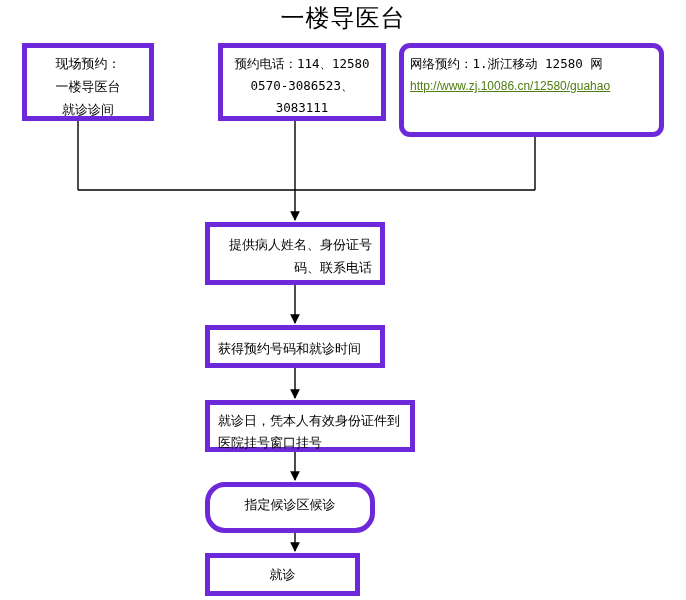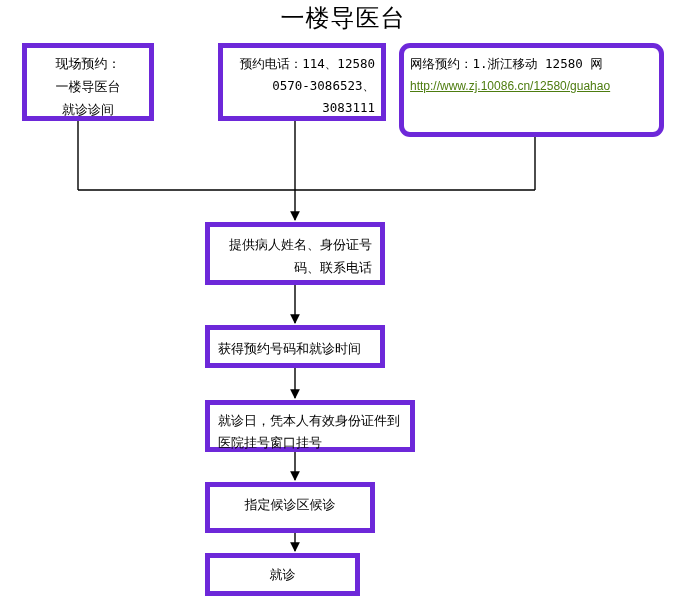--- a/index.html
+++ b/index.html
@@ -51,21 +51,21 @@
   #box-onsite {
     left: 22px; top: 43px;
     width: 132px; height: 78px;
     text-align: center;
     line-height: 23px;
     padding-top: 4px;
   }
   #box-phone {
     left: 218px; top: 43px;
     width: 168px; height: 78px;
-    text-align: right;
+    text-align: center;
     line-height: 22px;
     padding: 5px 6px;
   }
   #box-online {
     left: 399px; top: 43px;
     width: 265px; height: 94px;
     text-align: left;
     line-height: 22px;
     padding: 5px 6px;
     border-radius: 11px;
@@ -101,20 +101,21 @@
     width: 210px; height: 52px;
     text-align: left;
     padding: 5px 8px;
     line-height: 22px;
   }
   #box-wait {
     left: 205px; top: 482px;
     width: 170px; height: 51px;
     text-align: center;
     padding-top: 7px;
+    border-radius: 20px;
   }
   #box-consult {
     left: 205px; top: 553px;
     width: 155px; height: 43px;
     text-align: center;
   }
 </style>
 </head>
 <body>
 

